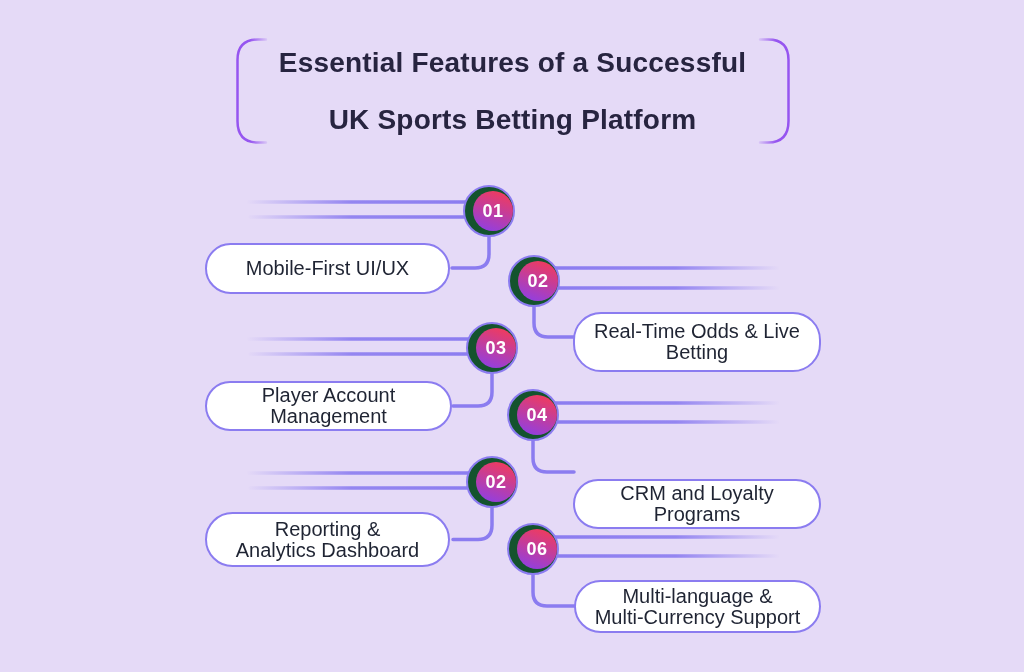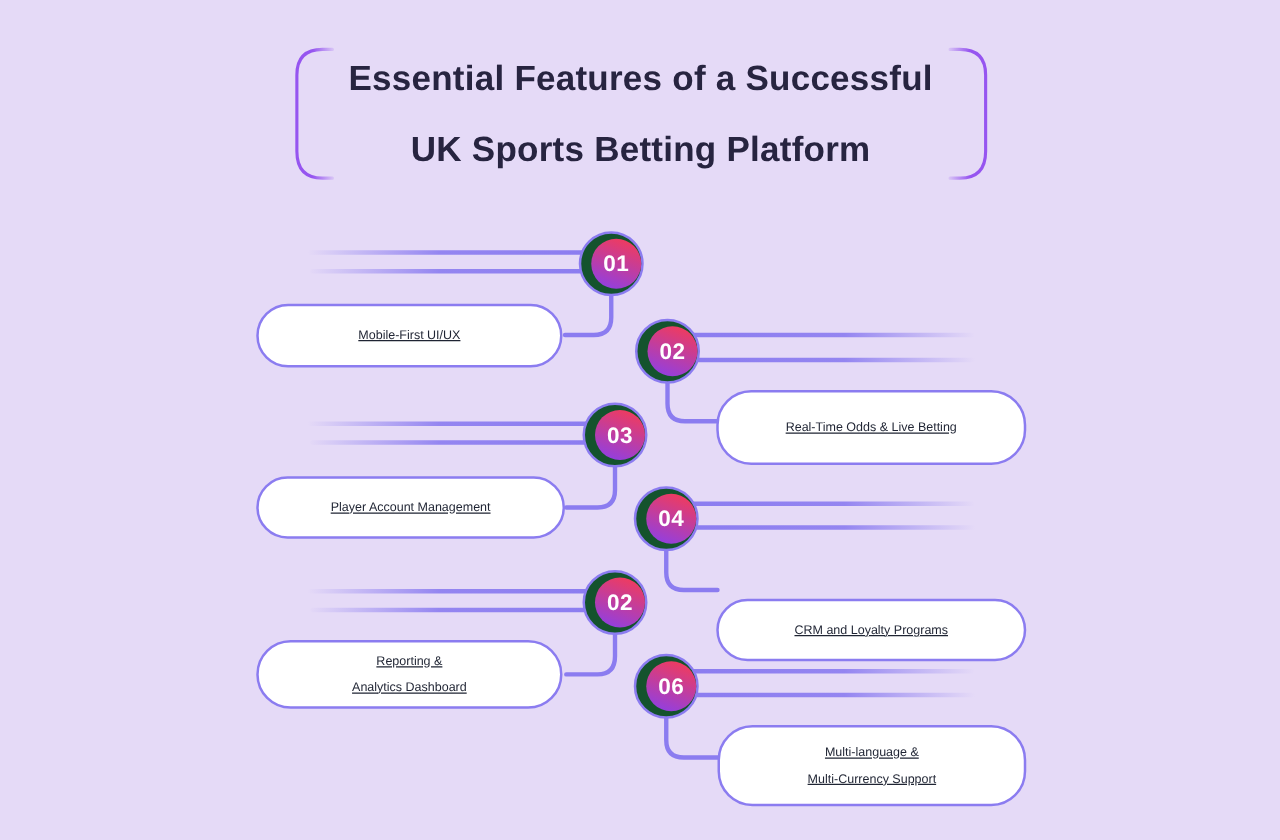--- a/index.html
+++ b/index.html
@@ -65,27 +65,26 @@
     position: absolute;
     box-sizing: border-box;
     background: #ffffff;
     border: 2.5px solid #8b7cf0;
     border-radius: 28px;
     display: flex;
     align-items: center;
     justify-content: center;
     text-align: center;
     color: #1f2433;
-    font-size: 10px;
+    font-size: 20px;
     font-weight: 500;
     line-height: 21px;
     white-space: pre-line;
     z-index: 2;
     padding: 0 14px;
-    text-decoration: underline;
   }
 </style>
 </head>
 <body>
 
 <div class="canvas">
 
   <svg class="lines-layer" width="1024" height="672" viewBox="0 0 1024 672" xmlns="http://www.w3.org/2000/svg">
     <defs>
       <linearGradient id="gradLeft" gradientUnits="userSpaceOnUse" x1="246" y1="0" x2="480" y2="0">
@@ -173,16 +172,16 @@
       <span>06</span>
     </div>
   </div>
 
   <div class="pill" style="left:205px; top:243px; width:245px; height:51px;">Mobile-First UI/UX</div>
   <div class="pill" style="left:573px; top:312px; width:248px; height:60px;">Real-Time Odds &amp; Live Betting</div>
   <div class="pill" style="left:205px; top:381px; width:247px; height:50px;">Player Account Management</div>
   <div class="pill" style="left:573px; top:447px; width:248px; height:50px;margin-top:32px;">CRM and Loyalty Programs</div>
   <div class="pill" style="left:205px; top:512px; width:245px; height:55px;">Reporting &amp;
 Analytics Dashboard</div>
-  <div class="pill" style="left:574px; top:580px; width:247px; height:65px;">Multi-language &amp;
+  <div class="pill" style="left:574px; top:580px; width:247px; height:53px;">Multi-language &amp;
 Multi-Currency Support</div>
 
 </div>
 
 </body></html>

